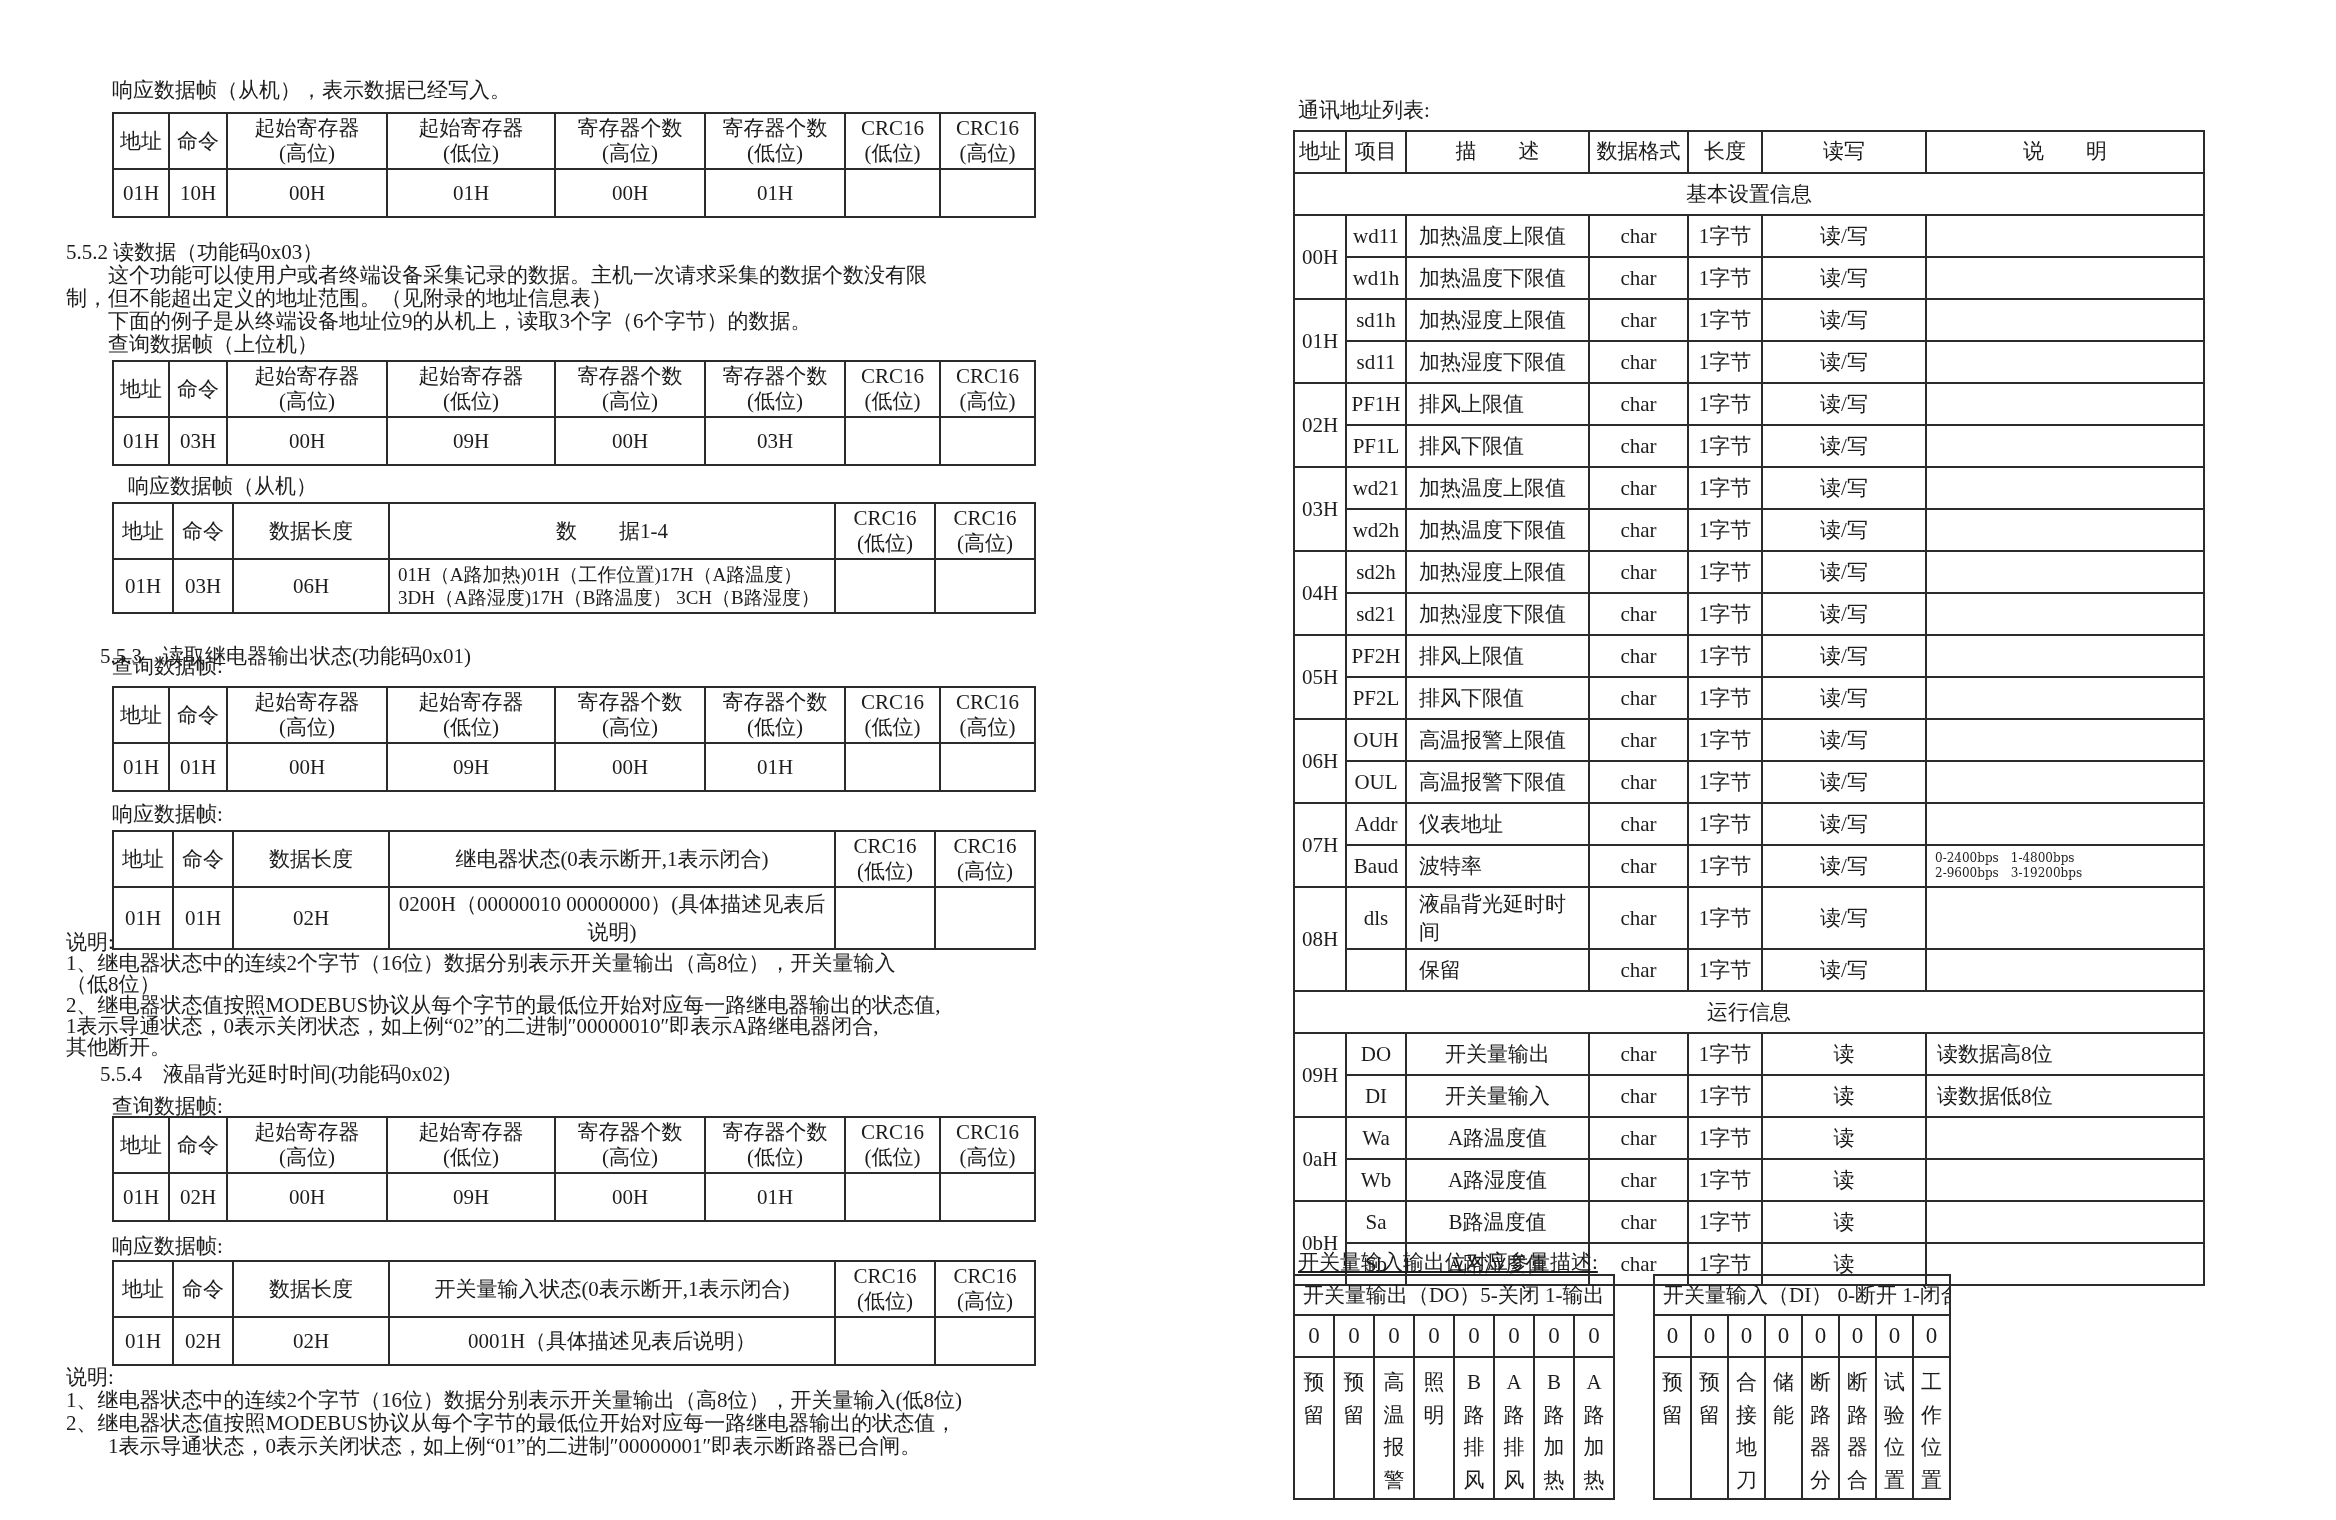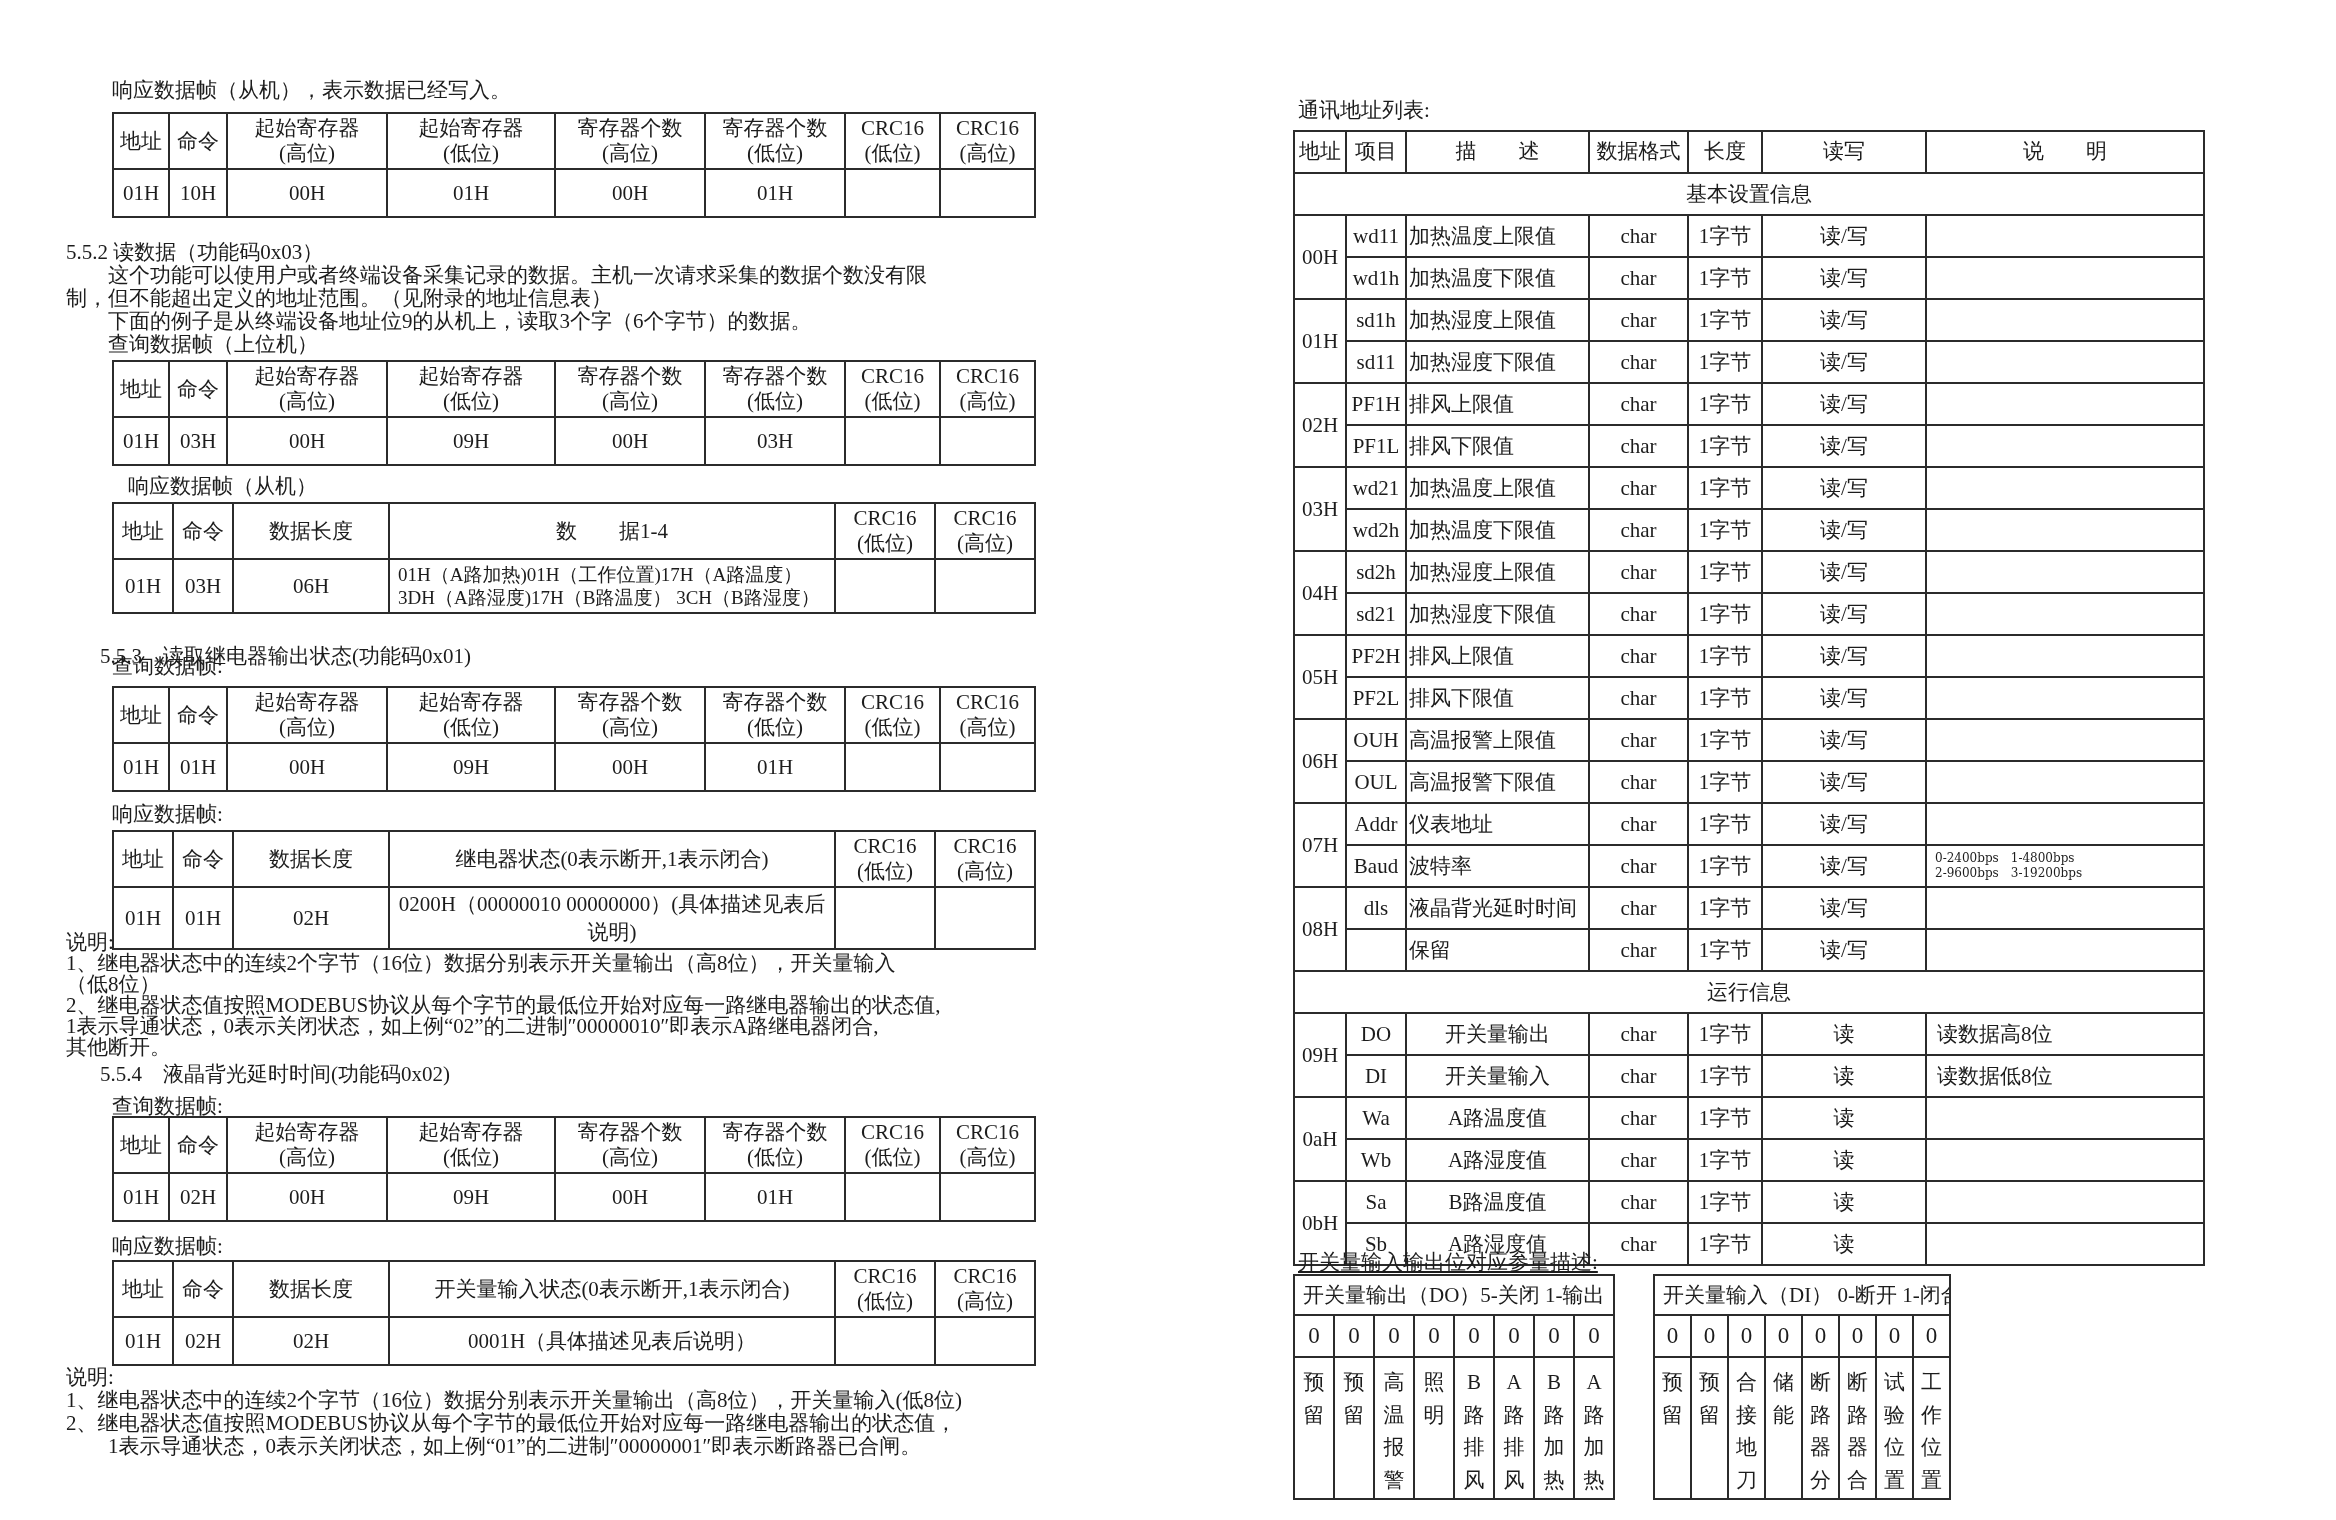--- a/index.html
+++ b/index.html
@@ -18,21 +18,21 @@
     border:2px solid #2b2b2b;
     text-align:center;
     vertical-align:middle;
     font-size:21px;
     padding:2px 4px;
     white-space:pre-line;
     overflow:hidden;
   }
   .hd{line-height:1.2;}
   .sec{text-align:center;}
-  .desc{text-align:left;padding-left:2px;margin-top:37px;}
+  .desc{text-align:left;padding-left:12px;margin-top:37px;}
   .dataL{text-align:left;padding-left:8px;font-size:19px;line-height:1.25;}
   .note{text-align:left;padding-left:8px;font-size:12px;line-height:1.25;font-family:"DejaVu Serif",serif;}
   .noteL{text-align:left;padding-left:10px;}
   .zero{font-size:23px;}
   .vert{vertical-align:top;padding-top:8px;word-break:break-all;line-height:1.55;font-size:21px;}
   .bith{text-align:left;padding-left:8px;white-space:nowrap;font-size:21px;}
   
   .ft tr:first-child td{height:54px;}
   .ft tr:last-child td{height:42px;}
   

